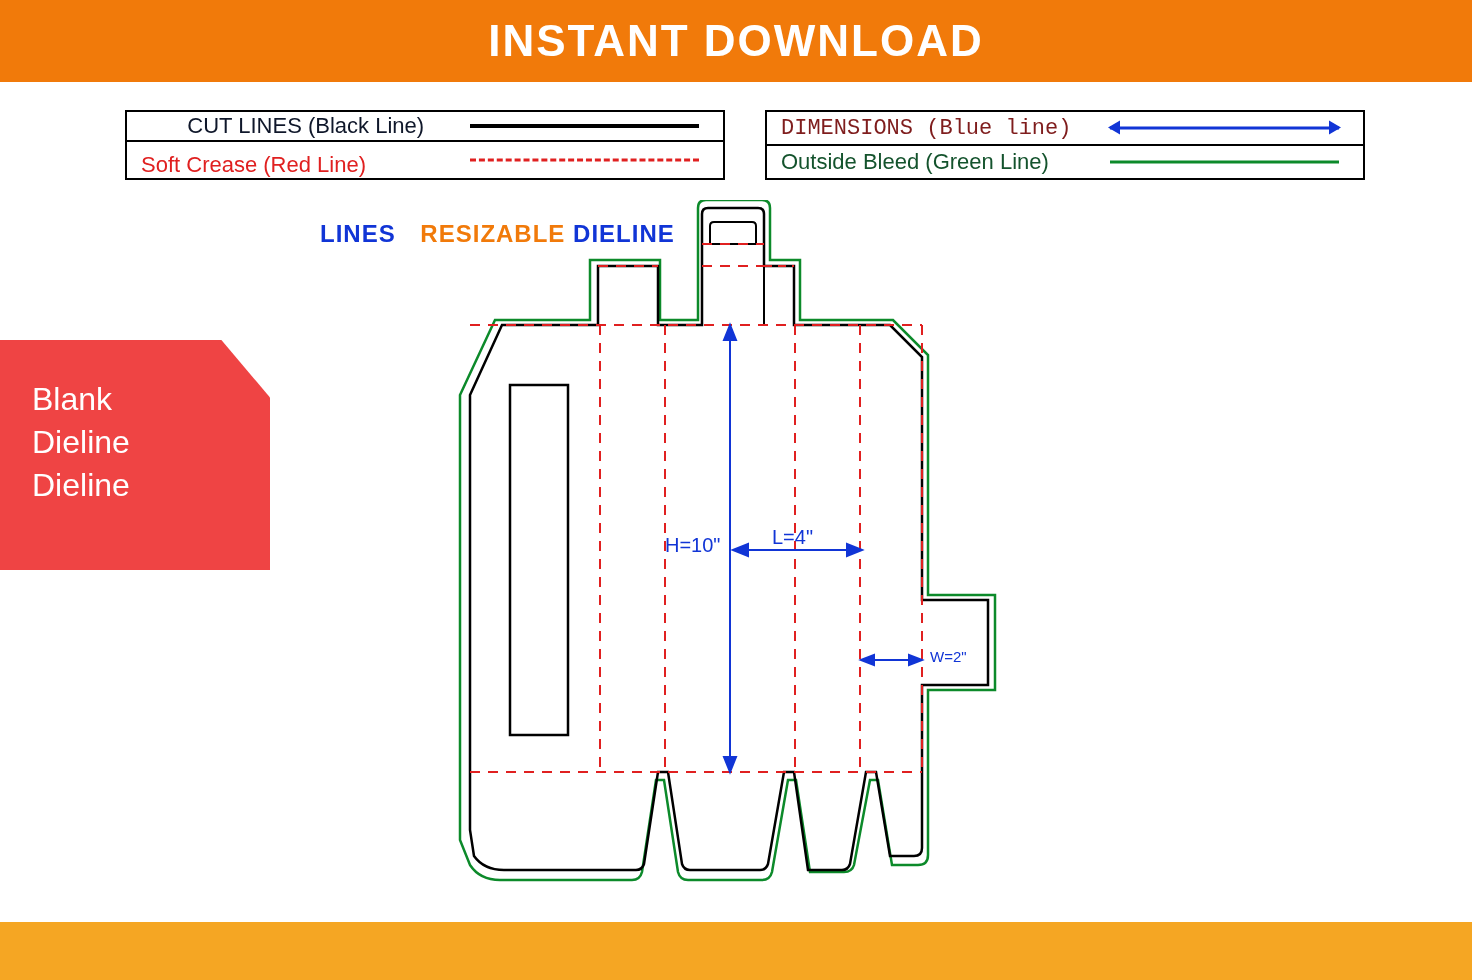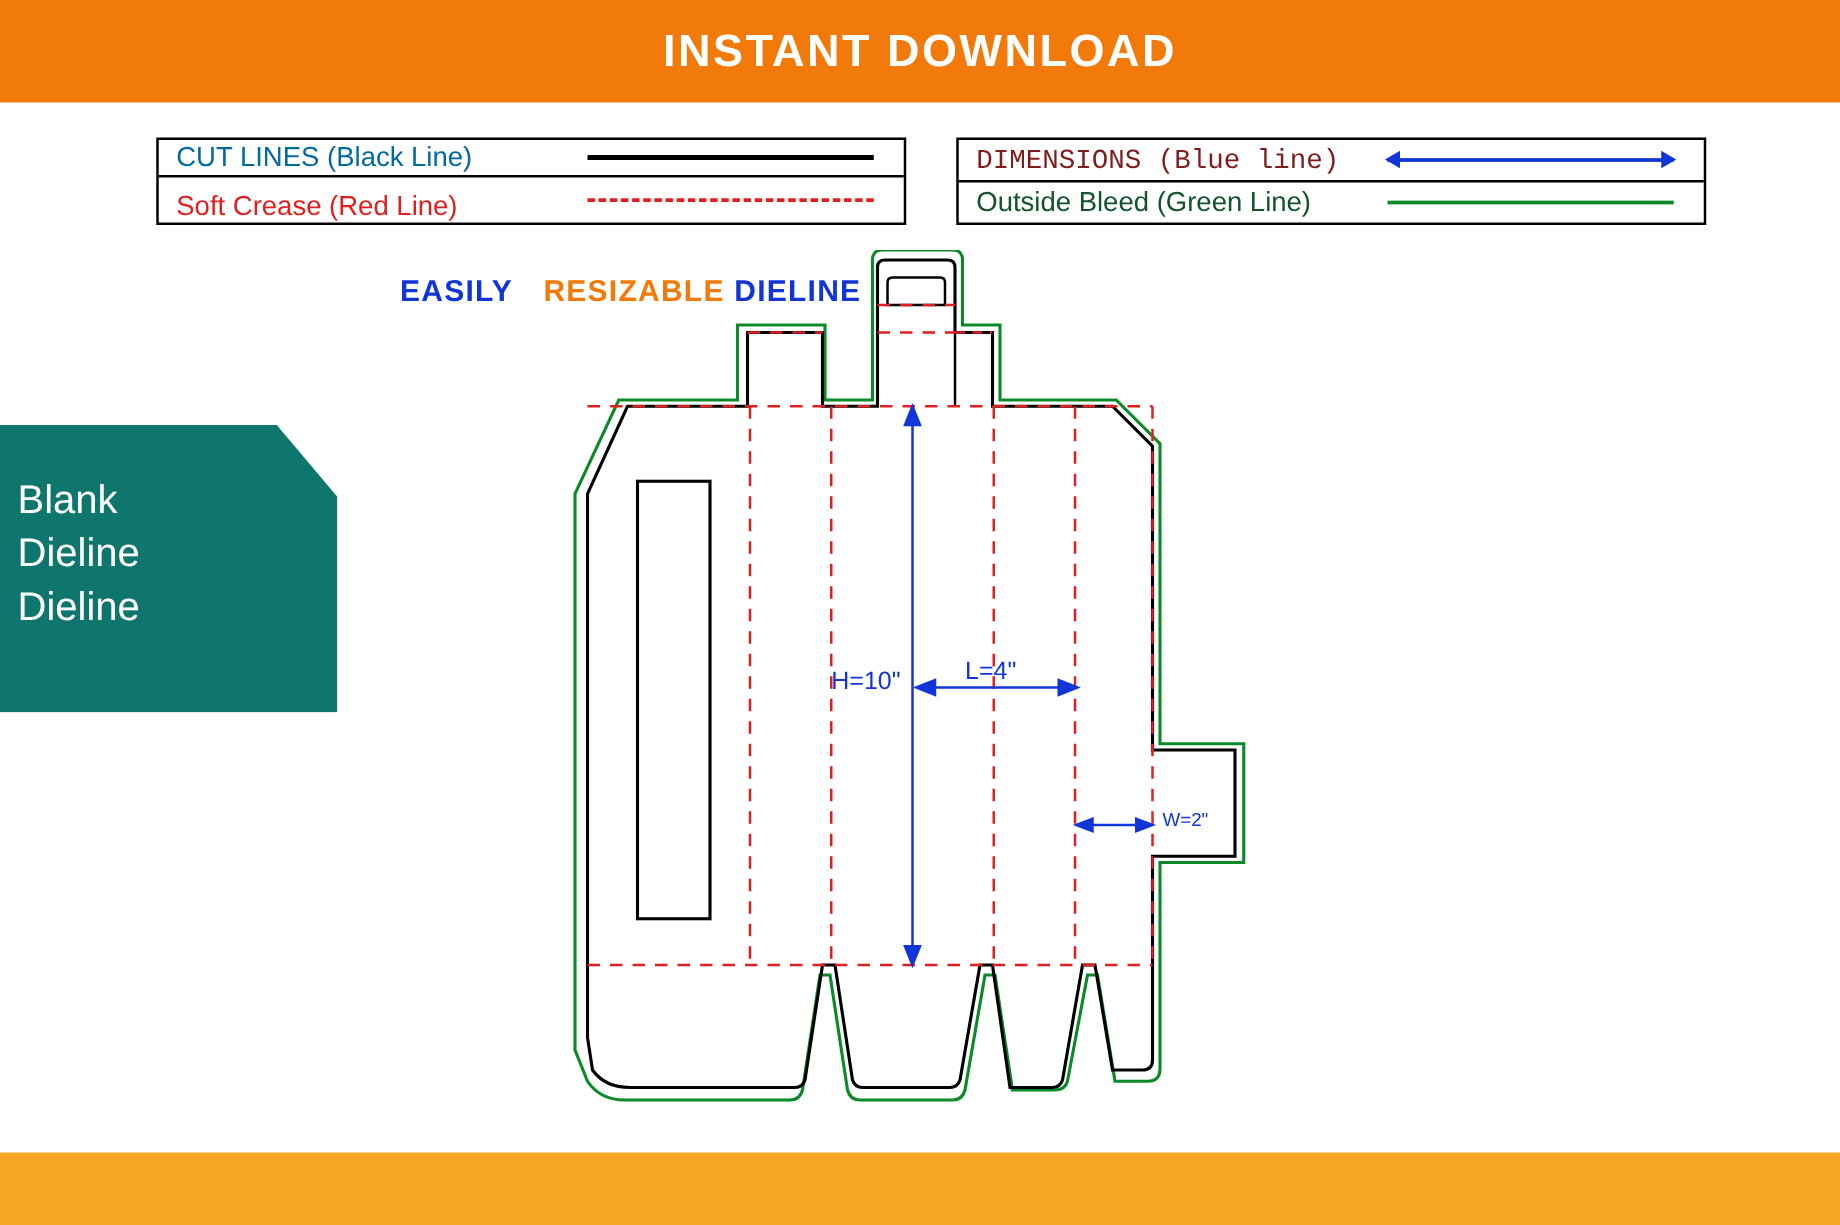--- a/index.html
+++ b/index.html
@@ -16,21 +16,21 @@
     top: 0; left: 0;
     width: 1472px;
     height: 82px;
     background: #f17a0a;
     display: flex;
     align-items: center;
     justify-content: center;
   }
   .top-banner-text {
     color: #ffffff;
-    font-size: 36px;
+    font-size: 44px;
     font-weight: 600;
     letter-spacing: 2px;
   }
   .bottom-banner {
     position: absolute;
     bottom: 0; left: 0;
     width: 1472px;
     height: 58px;
     background: #f5a623;
   }
@@ -68,21 +68,21 @@
   .sample-green-line { position:absolute; top:50%; left:0; right:10px; height:3px; background:#0c8a2a; transform:translateY(-50%); }
   .sample-blue-arrow {
     position:absolute; top:50%; left:0; right:10px; height:3px; background:#1135d6; transform:translateY(-50%);
   }
   .sample-blue-arrow::before, .sample-blue-arrow::after {
     content:""; position:absolute; top:-6px; width:0; height:0; border-top:7px solid transparent; border-bottom:7px solid transparent;
   }
   .sample-blue-arrow::before { left:-2px; border-right:12px solid #1135d6; }
   .sample-blue-arrow::after { right:-2px; border-left:12px solid #1135d6; }
 
-  .lbl-black { color:#0369a1; }
+  .lbl-black { color:#0f172a;text-align:center; }
   .lbl-red { color:#e02020;margin-top:10px; }
   .lbl-blue { color:#7f1d1d;font-family:Liberation Mono, monospace; }
   .lbl-green { color:#14532d; }
 
   
   .tagline {
     position:absolute;
     top: 220px;
     left: 320px;
     font-size: 24px;
@@ -92,23 +92,23 @@
   .t-blue { color:#1135d6; }
   .t-orange { color:#f17a0a;margin-left:17px; }
 
   
   .side-badge {
     position:absolute;
     top: 340px;
     left: 0;
     width: 270px;
     height: 230px;
-    background: #0f766e;
+    background: #ef4444;
     color: #fff;
-    padding: 38px 14px;
+    padding: 38px 32px;
     font-size: 32px;
     font-weight: 500;
     line-height: 1.35;
     clip-path: polygon(0 0, 82% 0, 100% 25%, 100% 100%, 0 100%);
   }
 
   
   .canvas {
     position:absolute;
     left: 440px;
@@ -160,21 +160,21 @@
     <div class="legend-row">
       <div class="legend-label lbl-green">Outside Bleed (Green Line)</div>
       <div class="legend-sample">
           <div class="sample-green-line"></div>
         </div>
     </div>
   </div>
 </div>
 
 <div class="tagline">
-  <span class="t-blue">EASILY</span>
+  <span class="t-blue">LINES</span>
   <span class="t-orange">RESIZABLE</span>
   <span class="t-blue">DIELINE</span>
 </div>
 
 <div class="side-badge">
   <div>Blank</div>
   <div>Dieline</div>
   <div>Dieline</div>
 </div>
 

